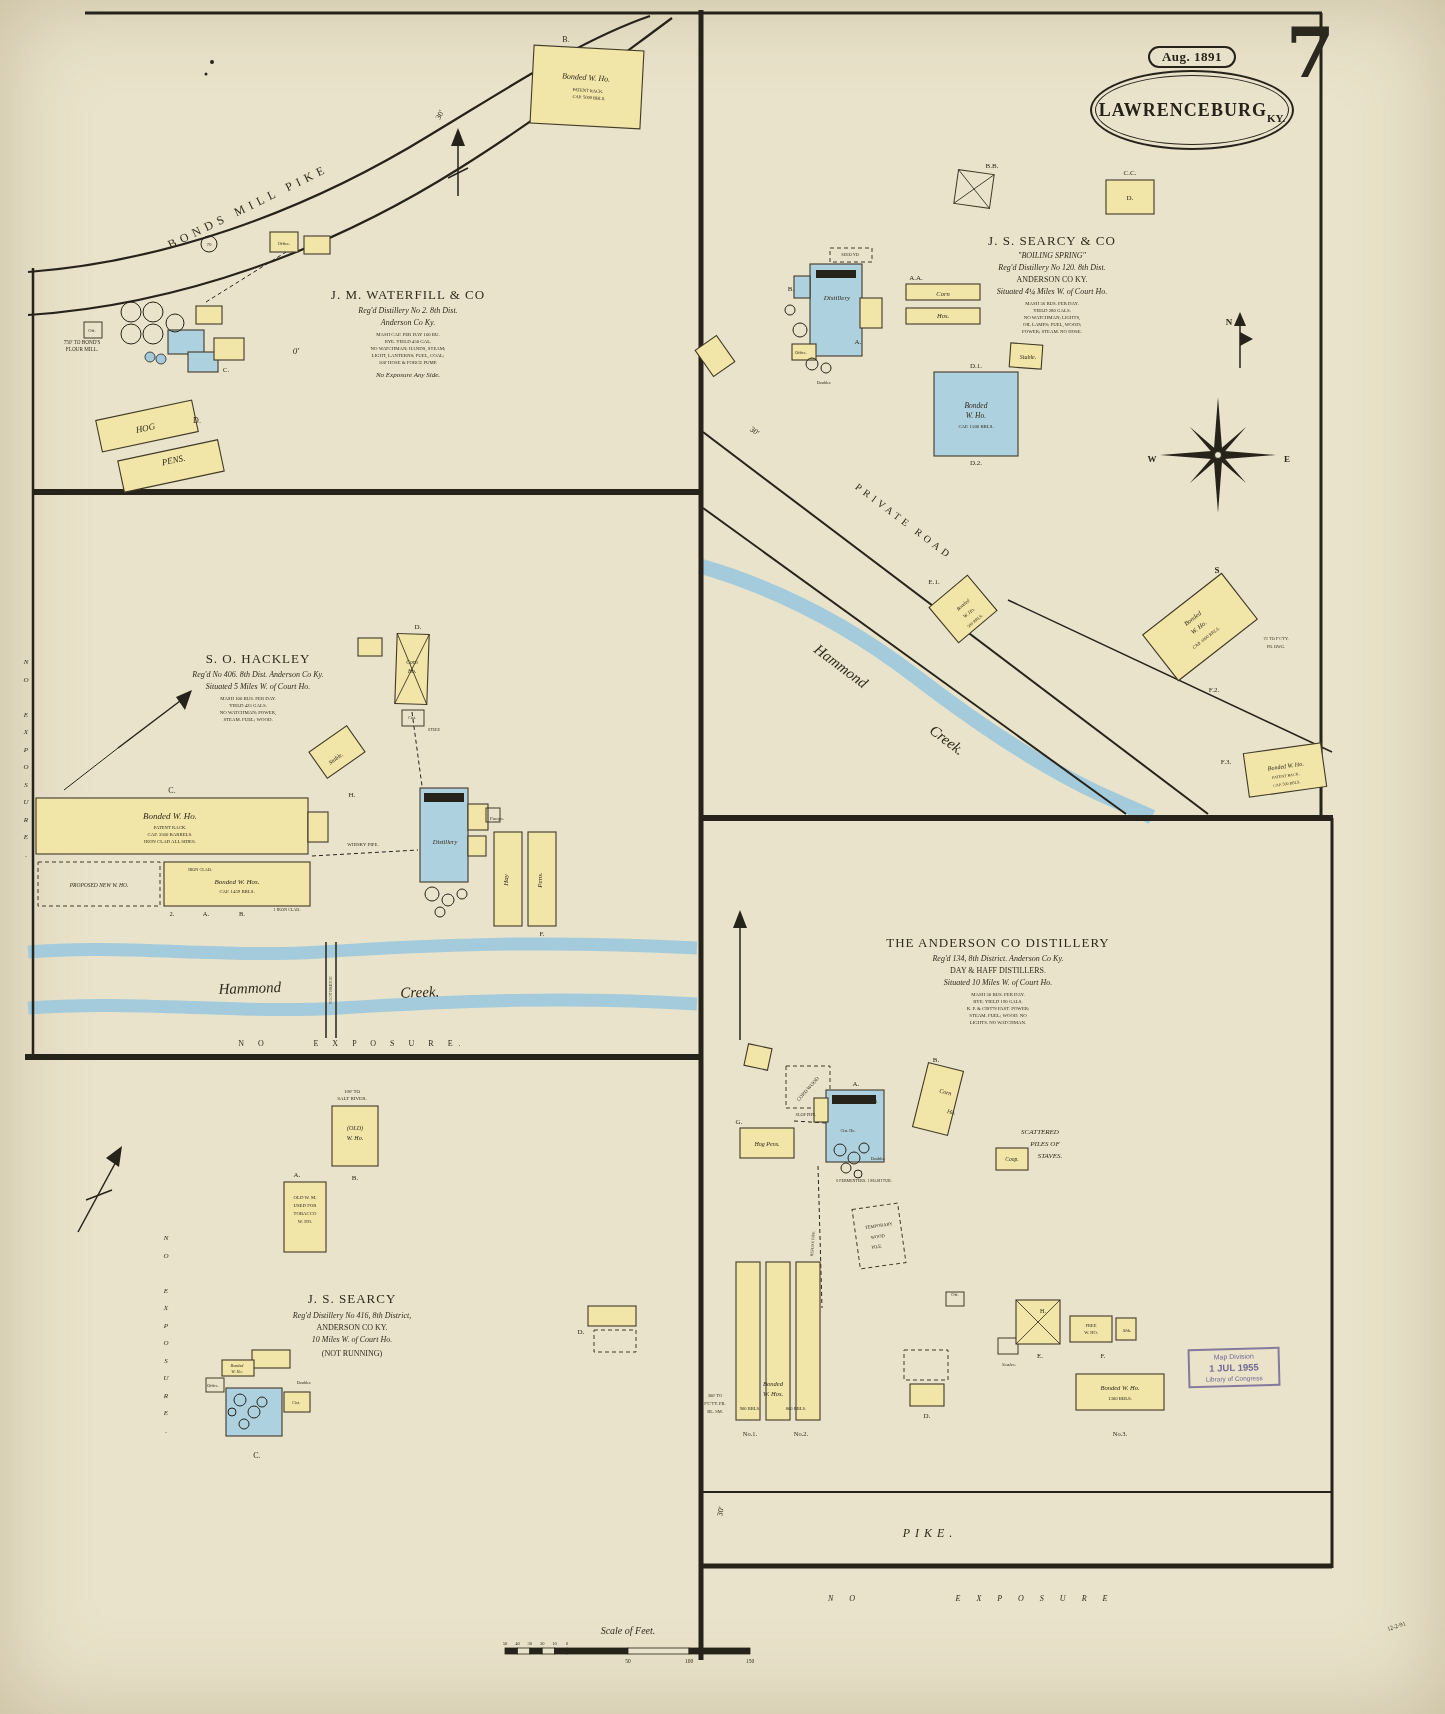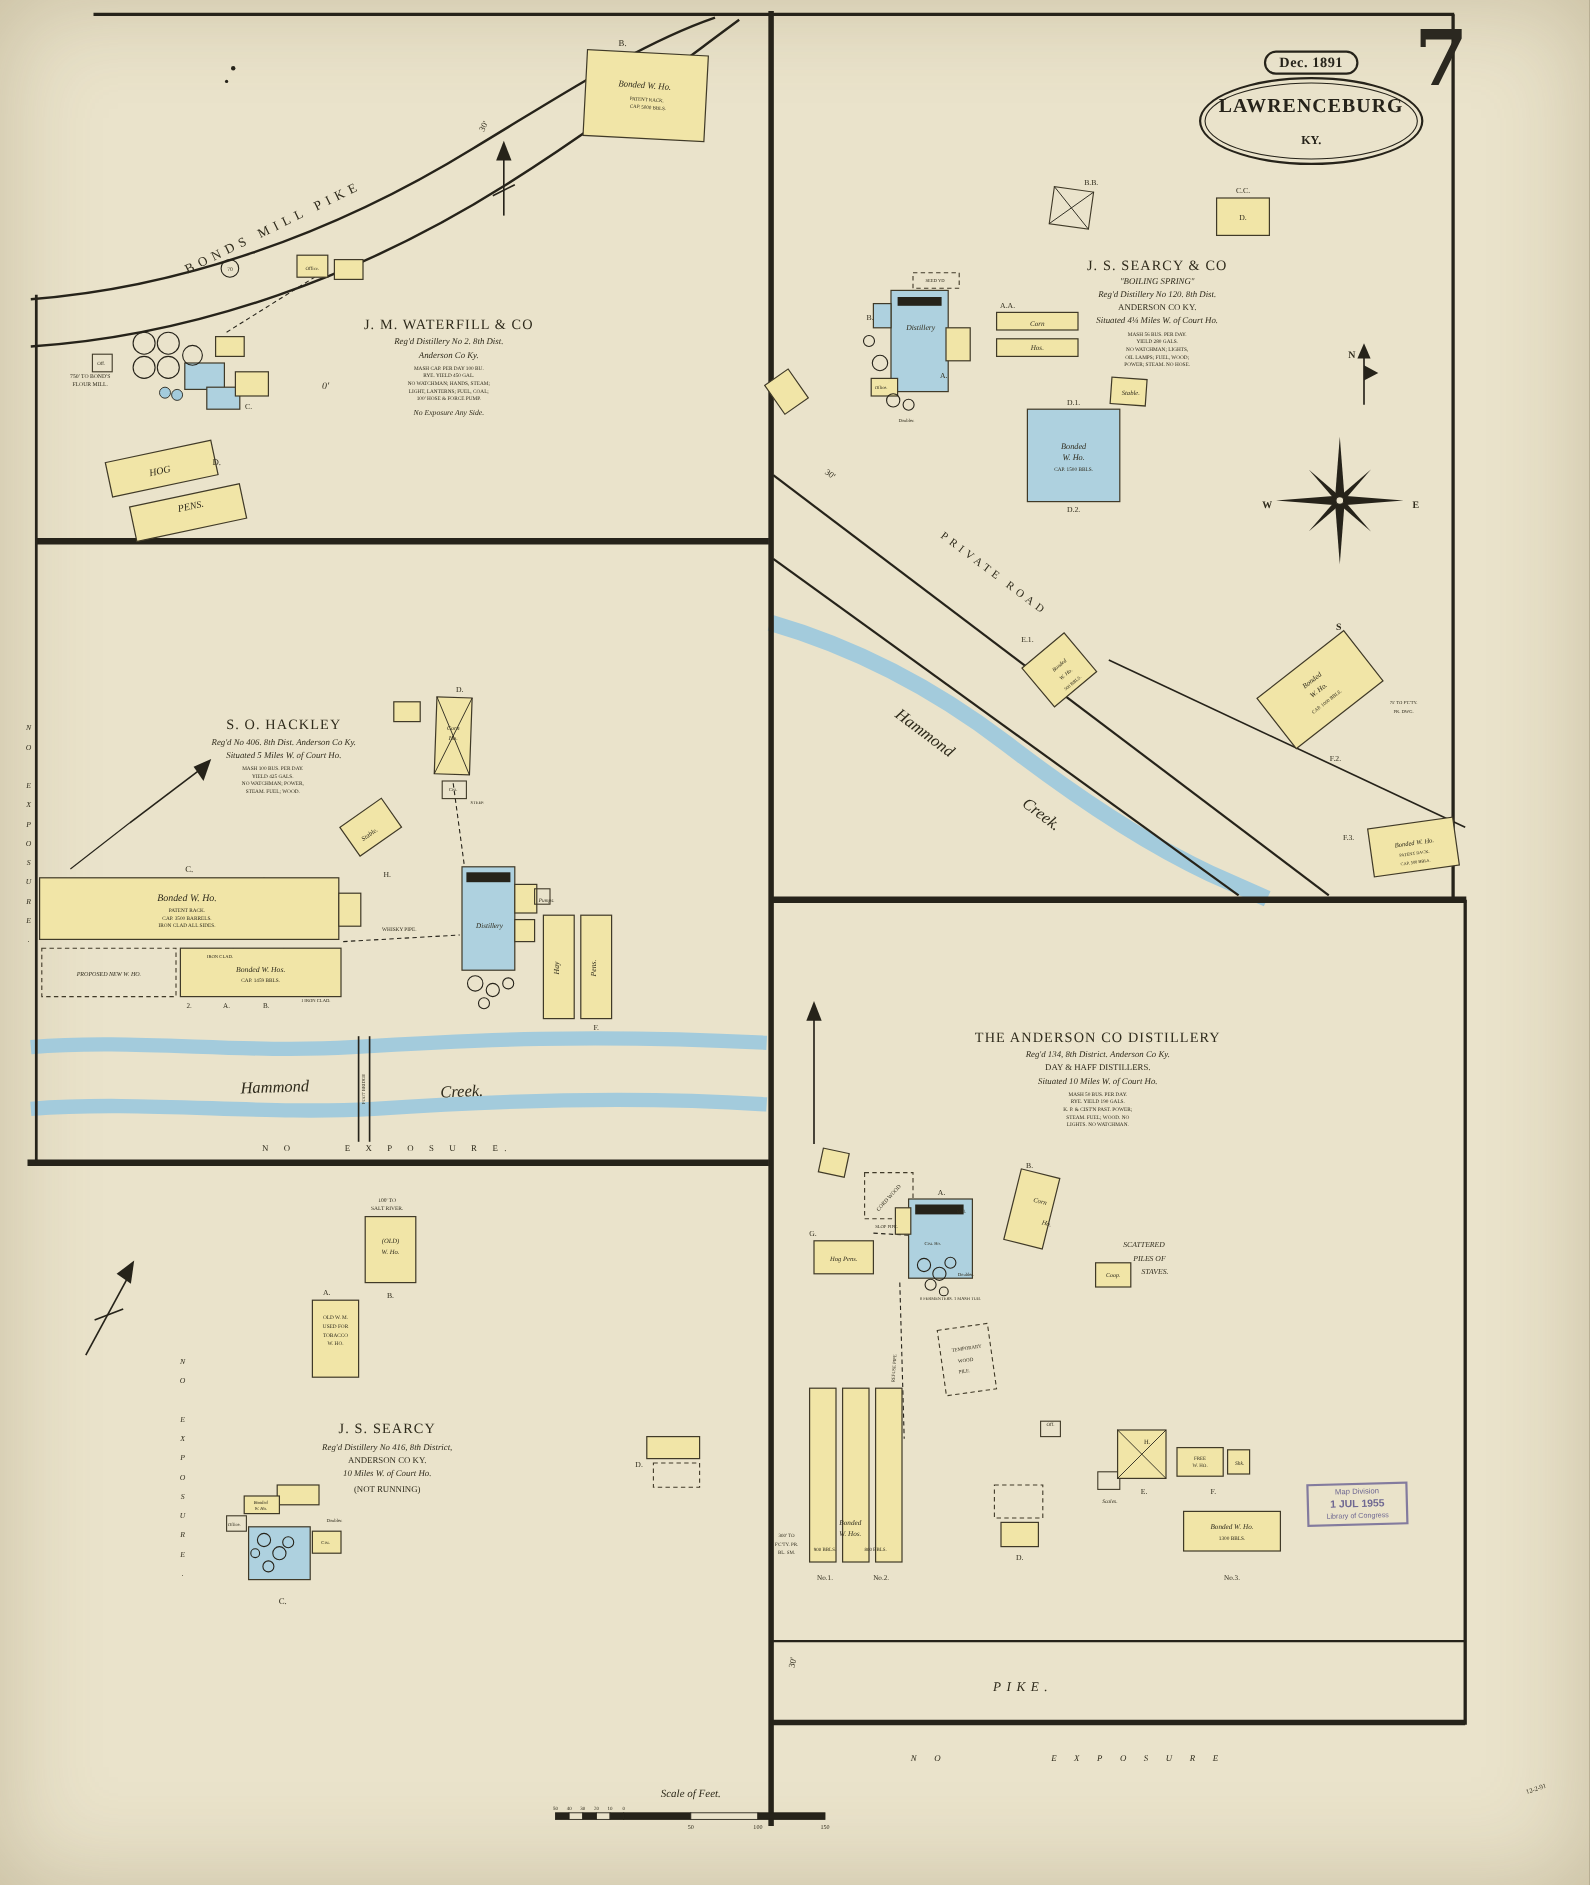--- a/index.html
+++ b/index.html
@@ -10,21 +10,21 @@
   svg text{fill:#2f2b1c;font-family:"Liberation Serif","DejaVu Serif",serif;}
   .by{fill:#f1e5a7;stroke:#403a28;stroke-width:1.1}
   .bb{fill:#aed1df;stroke:#403a28;stroke-width:1.1}
   .bo{fill:none;stroke:#403a28;stroke-width:1}
   .bd{fill:none;stroke:#403a28;stroke-width:1;stroke-dasharray:4 3}
   .bk{fill:#26231a;stroke:none}
   .badge{position:absolute;left:1090px;top:46px;width:204px;text-align:center;color:#26231a;}
   .datebox{display:inline-block;border:2px solid #26231a;border-radius:12px;padding:1px 12px;
            font-size:13px;font-weight:bold;letter-spacing:.5px;background:rgba(234,227,203,.6);}
   .oval{margin-top:2px;height:76px;border:2.5px solid #26231a;border-radius:50%;position:relative;
-        display:flex;flex-direction:column;align-items:center;justify-content:center;}
+        display:flex;flex-direction:row;align-items:center;justify-content:center;}
   .oval::after{content:"";position:absolute;inset:3px;border:1.5px solid #26231a;border-radius:50%;}
   .city{font-size:18px;font-weight:bold;letter-spacing:1px;}
   .state{font-size:11px;font-weight:bold;margin-top:15px;}
   .pageno{position:absolute;left:1286px;top:18px;font-size:70px;font-weight:bold;
           font-family:"DejaVu Serif",serif;color:#2b2820;line-height:1;}
   .stamp{position:absolute;left:1188px;top:1348px;width:84px;border:2px solid #837b9e;color:#6f6892;
          text-align:center;padding:3px 2px;font-family:"Liberation Sans",sans-serif;
          transform:rotate(-1.5deg);background:rgba(234,227,203,.3);}
   .stamp .s1{font-size:7px;}
   .stamp .s2{font-size:9.5px;font-weight:bold;margin:2px 0;}
@@ -405,21 +405,21 @@
         <text x="554.6" y="1645" font-size="4.5" text-anchor="middle">10</text>
         <text x="567" y="1645" font-size="4.5" text-anchor="middle">0</text>
         <text x="628" y="1663" font-size="5.5" text-anchor="middle">50</text>
         <text x="689" y="1663" font-size="5.5" text-anchor="middle">100</text>
         <text x="750" y="1663" font-size="5.5" text-anchor="middle">150</text>
       </g>
     </svg>
 
   <div class="badge">
     <div class="datebox">
-      <span>Dec. 1891</span>
+      <span>Aug. 1891</span>
     </div>
     <div class="oval">
       <div class="city">LAWRENCEBURG</div>
       <div class="state">KY.</div>
     </div>
   </div>
 
   <div class="pageno">7</div>
 
   <div class="stamp">

